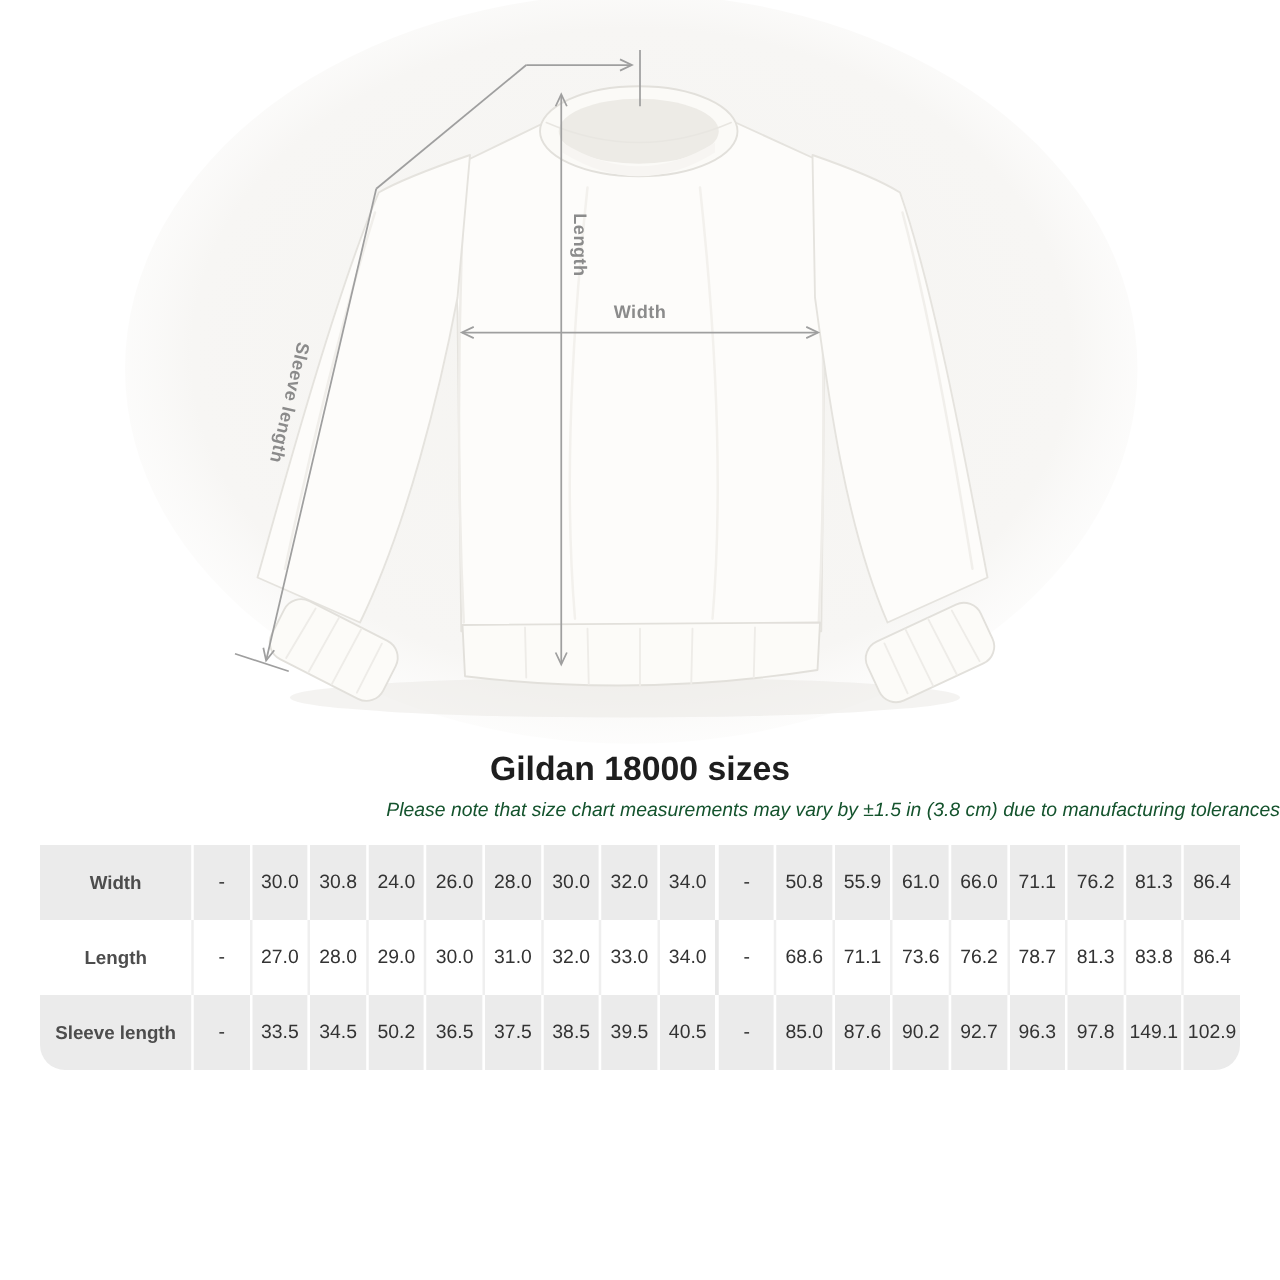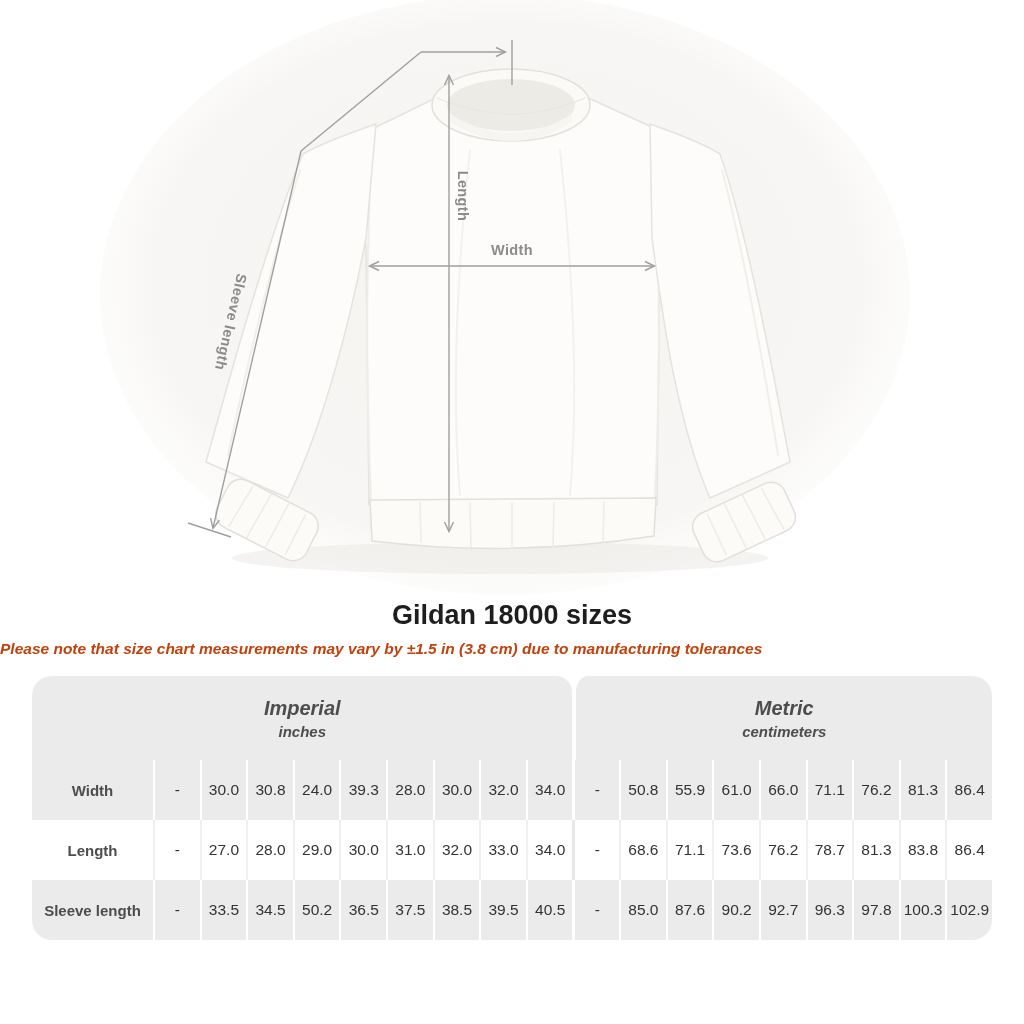--- a/index.html
+++ b/index.html
@@ -30,26 +30,25 @@
 
   
   .title {
     text-align: center;
     font-size: 27px;
     font-weight: 700;
     color: #1e1e1e;
     margin-top: 4px;
   }
   .note {
-    text-align: left;
+    text-align: right;
     font-size: 15.5px;
     font-style: italic;
-    color: #c2410c;
+    color: #14532d;
     margin-top: 9px;
-    font-weight: bold;
   }
 
   
   .table-wrap { margin: 18px 32px 0 32px; }
   table.size-table {
     width: 960px;
     table-layout: fixed;
     border-collapse: separate;
     border-spacing: 0;
   }
@@ -181,39 +180,29 @@
         <col>
         <col>
         <col>
         <col>
         <col>
         <col>
         <col>
         <col>
     </colgroup>
     <thead>
-      <tr class="group-row">
-        <th class="band-imperial" colspan="10">
-          <div class="group-label">Imperial</div>
-          <div class="group-unit">inches</div>
-        </th>
-        <th class="band-metric" colspan="9">
-          <div class="group-label">Metric</div>
-          <div class="group-unit">centimeters</div>
-        </th>
-      </tr>
     </thead>
     <tbody>
       <tr class="data-row gray">
         <td class="row-label">Width</td>
         <td>-</td>
         <td>30.0</td>
         <td>30.8</td>
         <td>24.0</td>
-        <td>39.3</td>
+        <td>26.0</td>
         <td>28.0</td>
         <td>30.0</td>
         <td>32.0</td>
         <td>34.0</td>
         <td class="metric-start">-</td>
         <td>50.8</td>
         <td>55.9</td>
         <td>61.0</td>
         <td>66.0</td>
         <td>71.1</td>
@@ -253,18 +242,18 @@
         <td>38.5</td>
         <td>39.5</td>
         <td>40.5</td>
         <td class="metric-start">-</td>
         <td>85.0</td>
         <td>87.6</td>
         <td>90.2</td>
         <td>92.7</td>
         <td>96.3</td>
         <td>97.8</td>
-        <td>100.3</td>
+        <td>149.1</td>
         <td>102.9</td>
       </tr>
     </tbody>
   </table>
 </div>
 
 </body></html>

